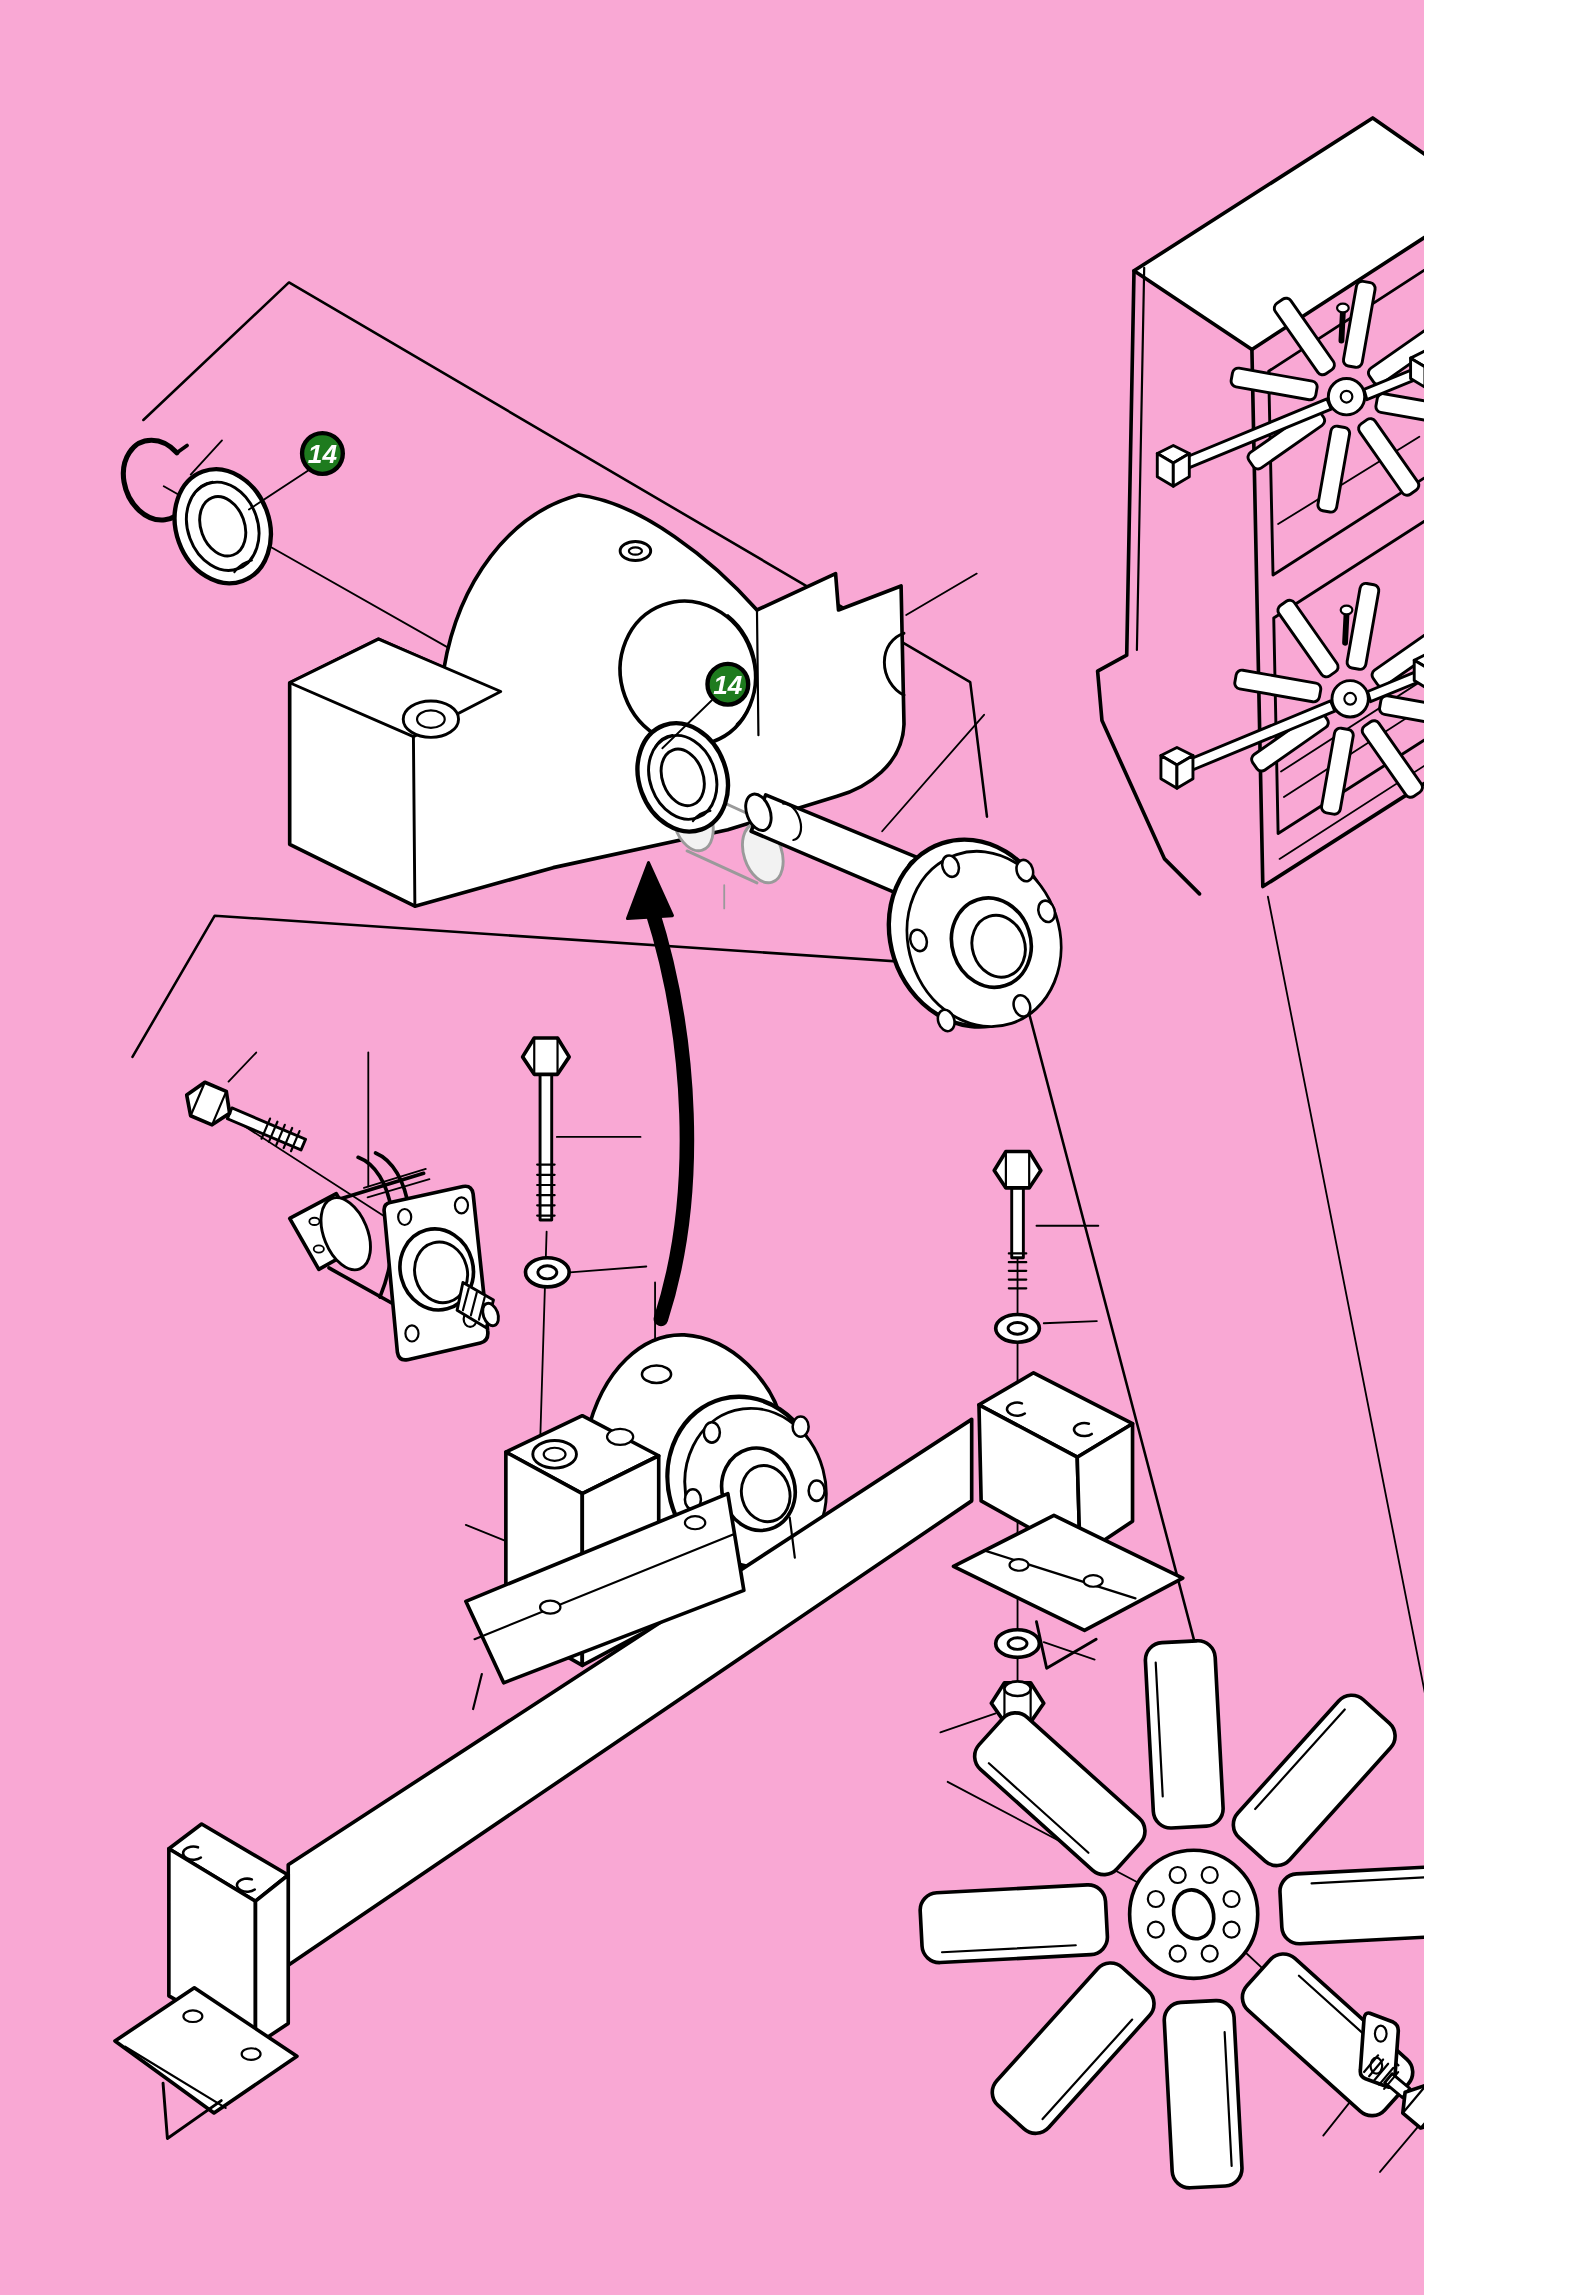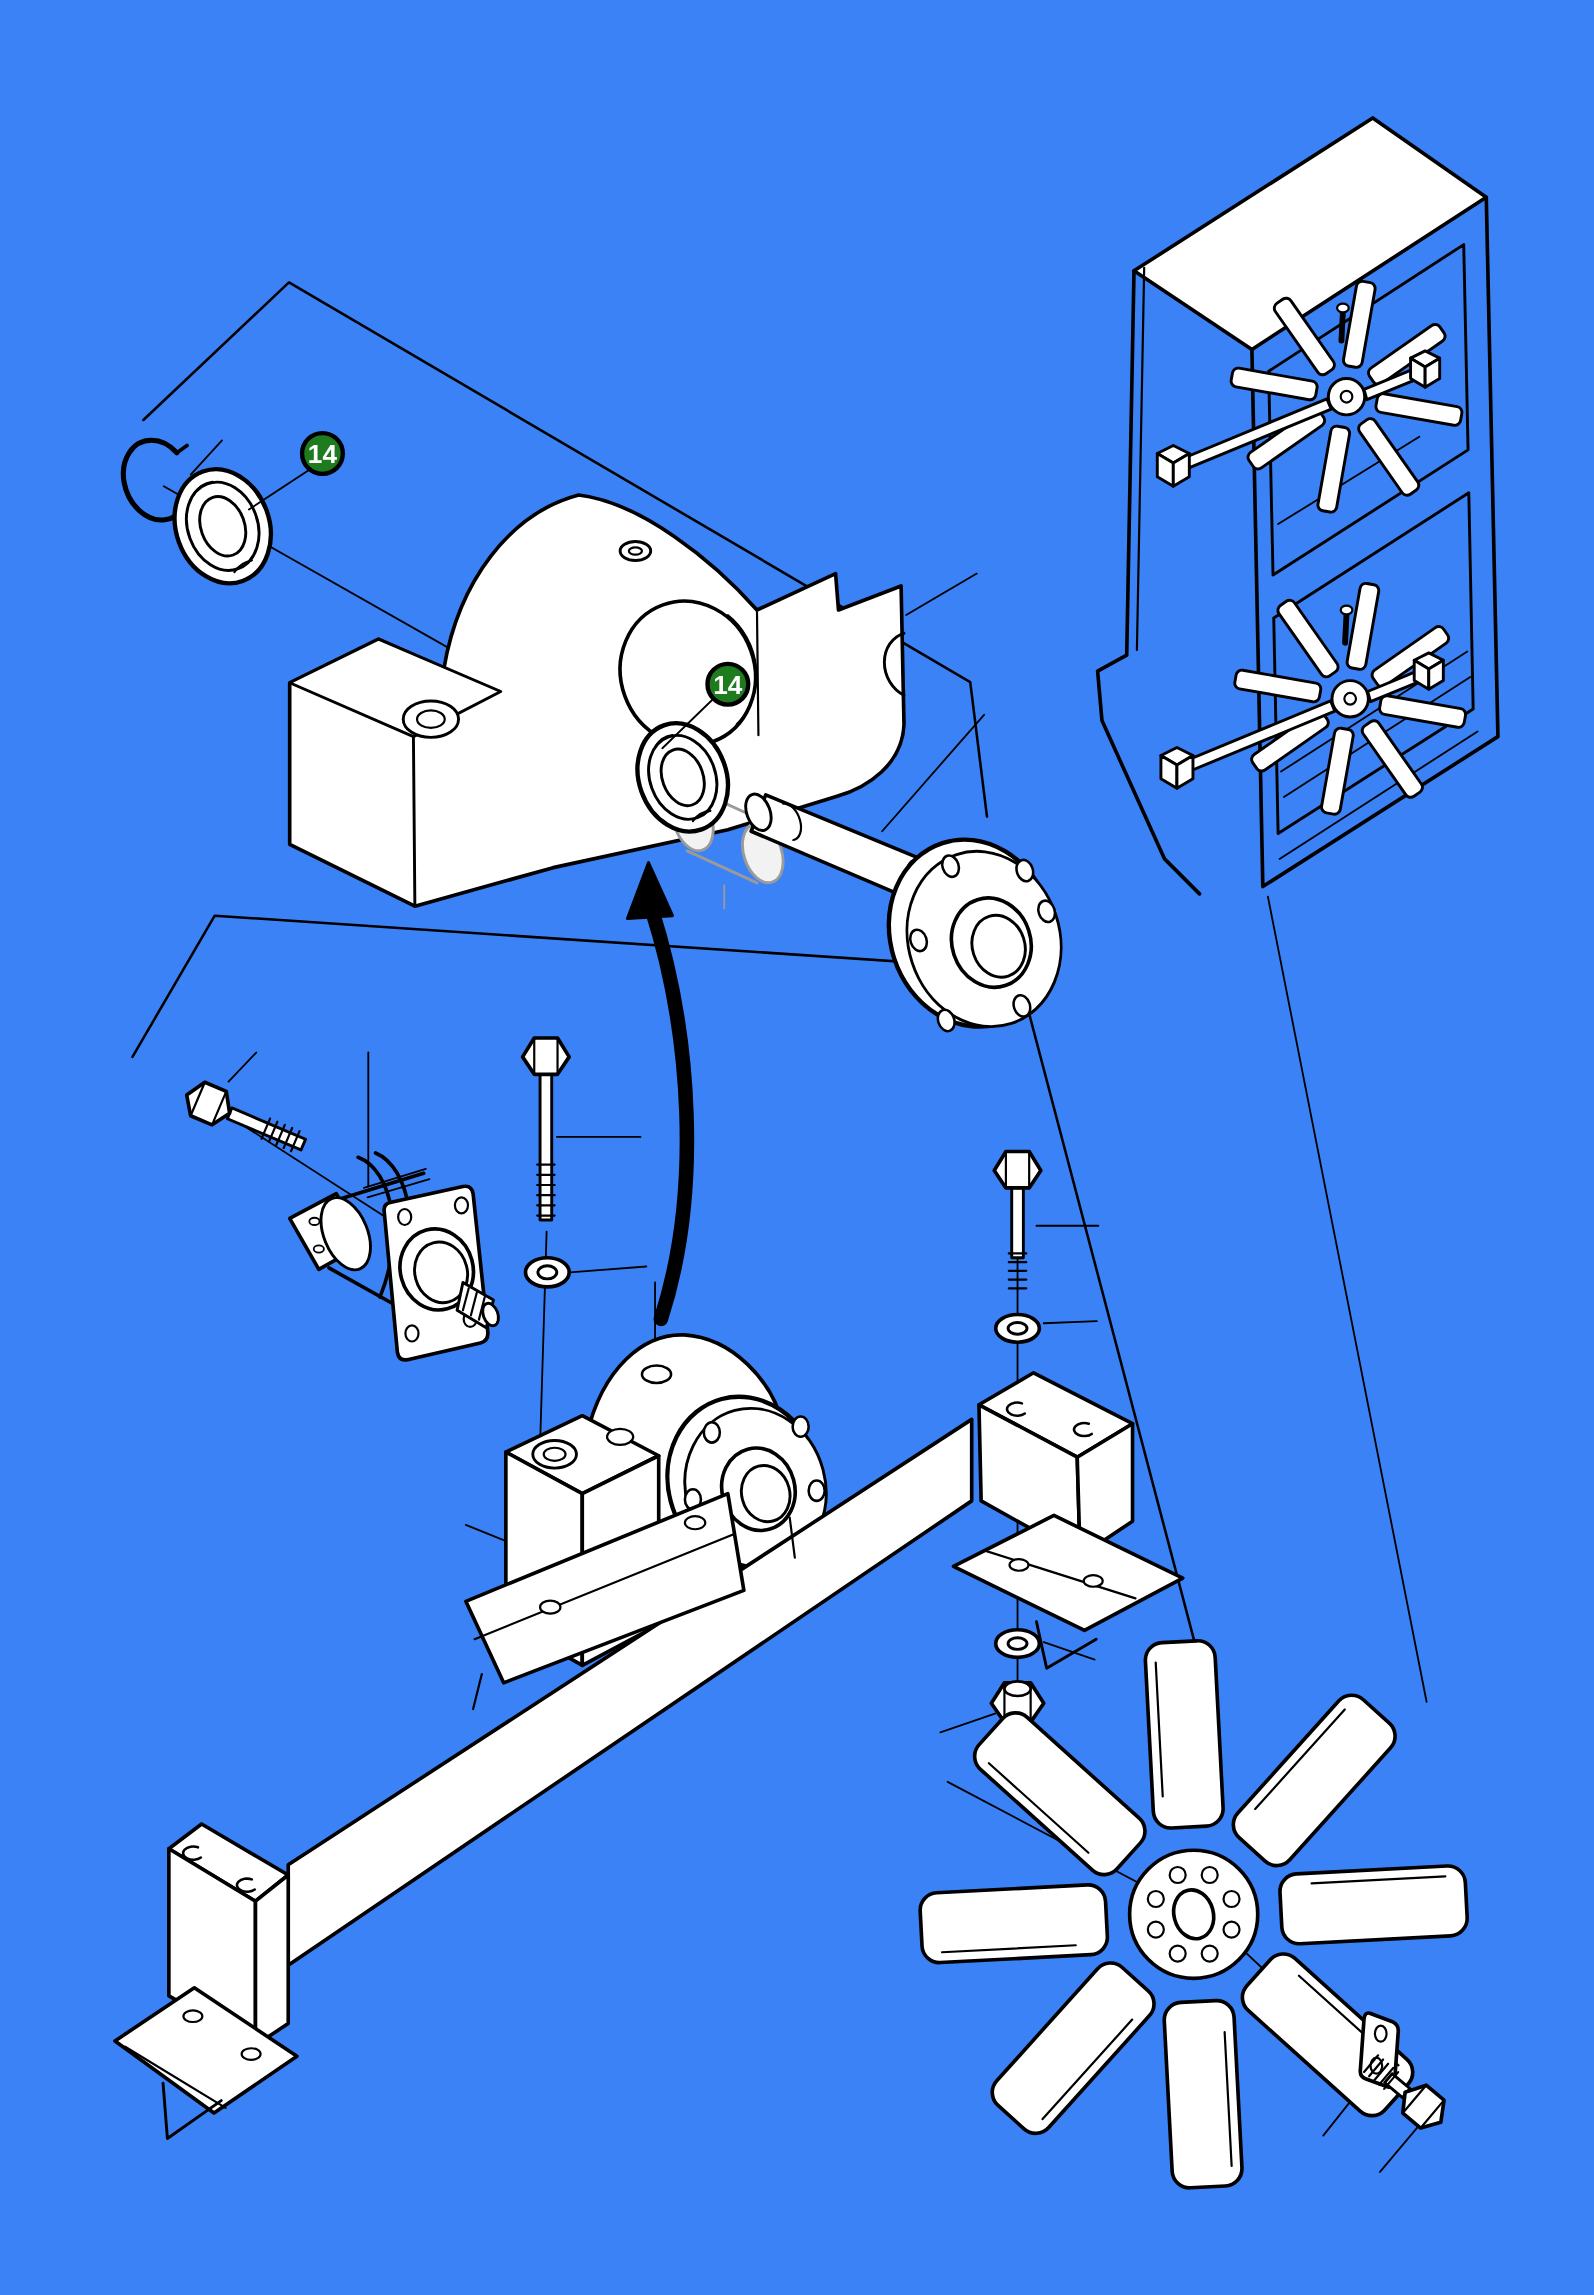--- a/index.html
+++ b/index.html
@@ -1,17 +1,17 @@
 <!DOCTYPE html>
 <html style="font-size:11.6px"><head>
 <meta charset="utf-8">
 <style>
   html,body{margin:0;padding:0;background:#ffffff;}
   body{font-family:"Liberation Sans", sans-serif;}
-  .stage{position:relative;width:1594px;height:2295px;background:#3b82f6;overflow:hidden;}
+  .stage{position:relative;width:1424px;height:2295px;background:#f9a8d4;overflow:hidden;font-style:italic;}
   svg{display:block;}
   .badge-label{font-family:"Liberation Sans", sans-serif;font-size:36px;font-weight:bold;}
   path,ellipse,circle,rect,polygon,polyline,line{vector-effect:none;}
 </style>
 </head>
 <body>
 
 <div class="stage">
 <svg width="1594" height="2295" viewBox="0 0 2190 3153" xmlns="http://www.w3.org/2000/svg" stroke-linecap="round" stroke-linejoin="round">
 

